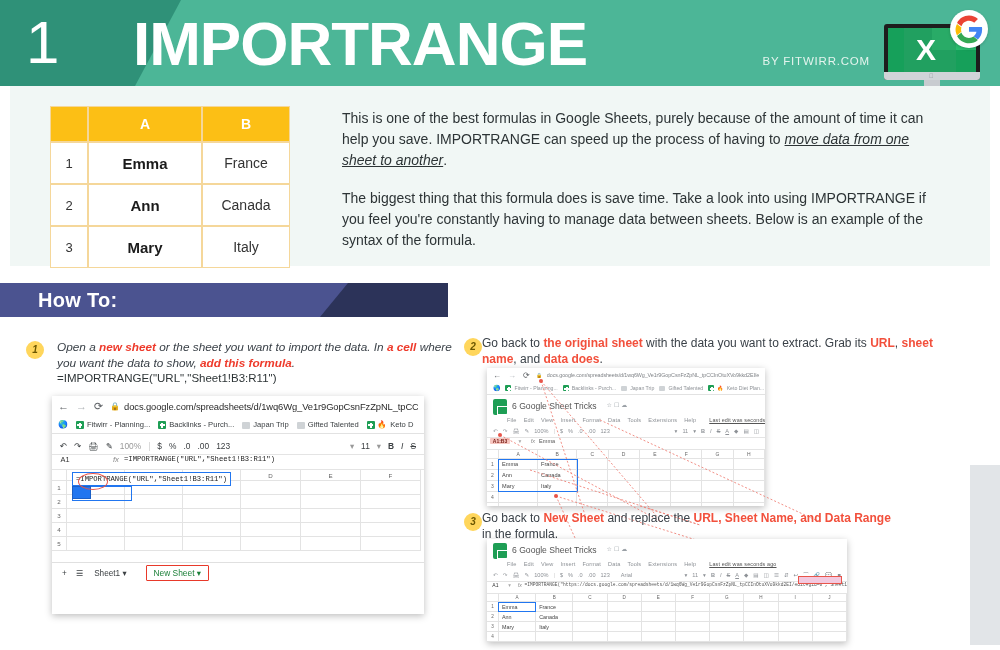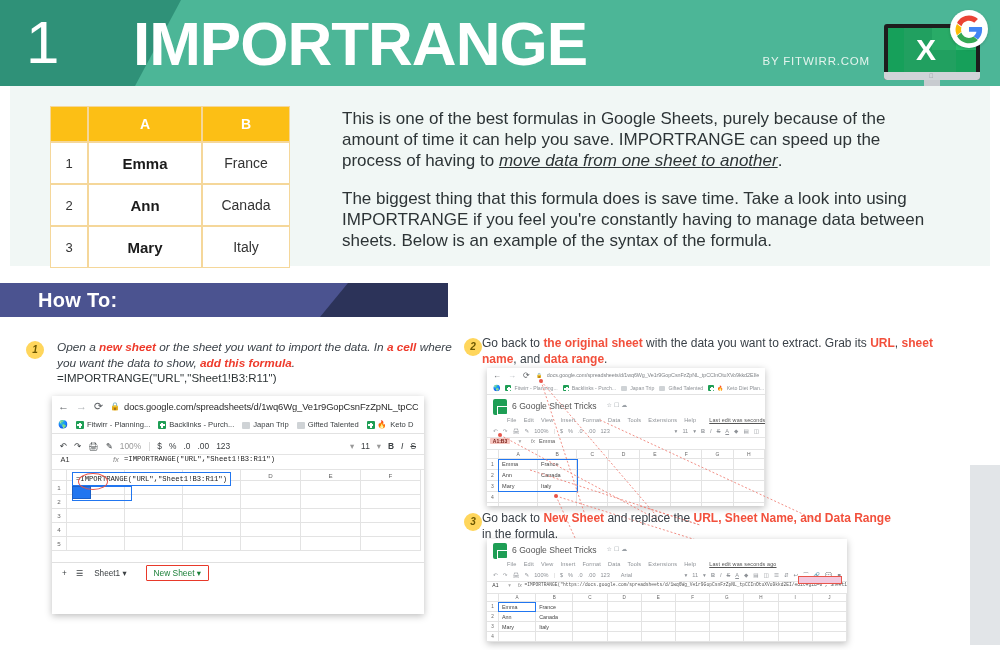--- a/index.html
+++ b/index.html
@@ -34,21 +34,21 @@
   
   .intro{position:absolute;left:10px;top:86px;width:980px;height:180px;background:#f1f7f5;}
   
   .tbl{position:absolute;left:40px;top:20px;border-collapse:separate;border-spacing:0;}
   .tbl td,.tbl th{border:1px solid #f5d79a;font-size:14px;}
   .tbl .hd{background:#fcbf15;color:#ffffff;font-weight:700;text-align:center;height:32px;}
   .tbl .corner{background:#fcbf15;width:34px;}
   .tbl .rn{width:34px;text-align:center;color:#333;height:38px;background:#fff;font-size:13px;}
   .tbl .ca{width:110px;text-align:center;font-weight:700;color:#1b1b1b;background:#fff;font-size:15px;}
   .tbl .cb{width:84px;text-align:center;color:#333;background:#fff;font-size:14px;}
-  .intro-text{position:absolute;left:332px;top:22px;width:602px;font-size:17px;line-height:21px;color:#2d3436;}
+  .intro-text{position:absolute;left:332px;top:22px;width:602px;font-size:14px;line-height:21px;color:#2d3436;}
   .intro-text p{margin:0 0 17px 0;}
   .intro-text .lnk{font-style:italic;text-decoration:underline;color:#2d3436;}
   
   .howto{position:absolute;left:0;top:283px;width:448px;height:34px;background:#4b5390;overflow:hidden;}
   .howto-dark{position:absolute;right:0;top:0;width:100px;height:34px;background:#2c3359;}
   .howto-dark:before{content:"";position:absolute;left:-28px;top:0;width:0;height:0;
     border-bottom:34px solid #2c3359;border-left:28px solid transparent;}
   .howto-label{position:absolute;left:38px;top:6px;font-size:20px;font-weight:700;color:#ffffff;letter-spacing:.3px;}
   
   .badge{position:absolute;width:18px;height:18px;border-radius:50%;background:#ffd65c;color:#6b5600;
@@ -331,21 +331,21 @@
   <div class="tabs">
     <span>+</span>
     <span>☰</span>
     <span class="tab-plain" style="margin-left:2px"><span>Sheet1</span> <span>▾</span></span>
     <span class="tab-new" style="margin-left:10px"><span>New Sheet</span> <span>▾</span></span>
   </div>
 </div>
 
 <div class="badge" style="left:464px;top:338px">2</div>
 <div class="s2-text">
-  <span>Go back to </span><b>the original sheet</b><span> with the data you want to extract. Grab its </span><b>URL</b><span>, </span><b>sheet name</b><span>, and </span><b>data range</b><span>.</span>
+  <span>Go back to </span><b>the original sheet</b><span> with the data you want to extract. Grab its </span><b>URL</b><span>, </span><b>sheet name</b><span>, and </span><b>data does</b><span>.</span>
 </div>
 
 <div class="shot shot2">
   <div class="chrome">
     <div class="nav-row" style="height:14px">
       <span class="nav-ico" style="font-size:8px">←</span>
       <span class="nav-ico" style="font-size:8px;color:#b8bcc0">→</span>
       <span class="nav-ico" style="font-size:8px">⟳</span>
       <span class="omni" style="font-size:5.4px;color:#808488">
         <span class="lock" style="font-size:5px">🔒</span>

